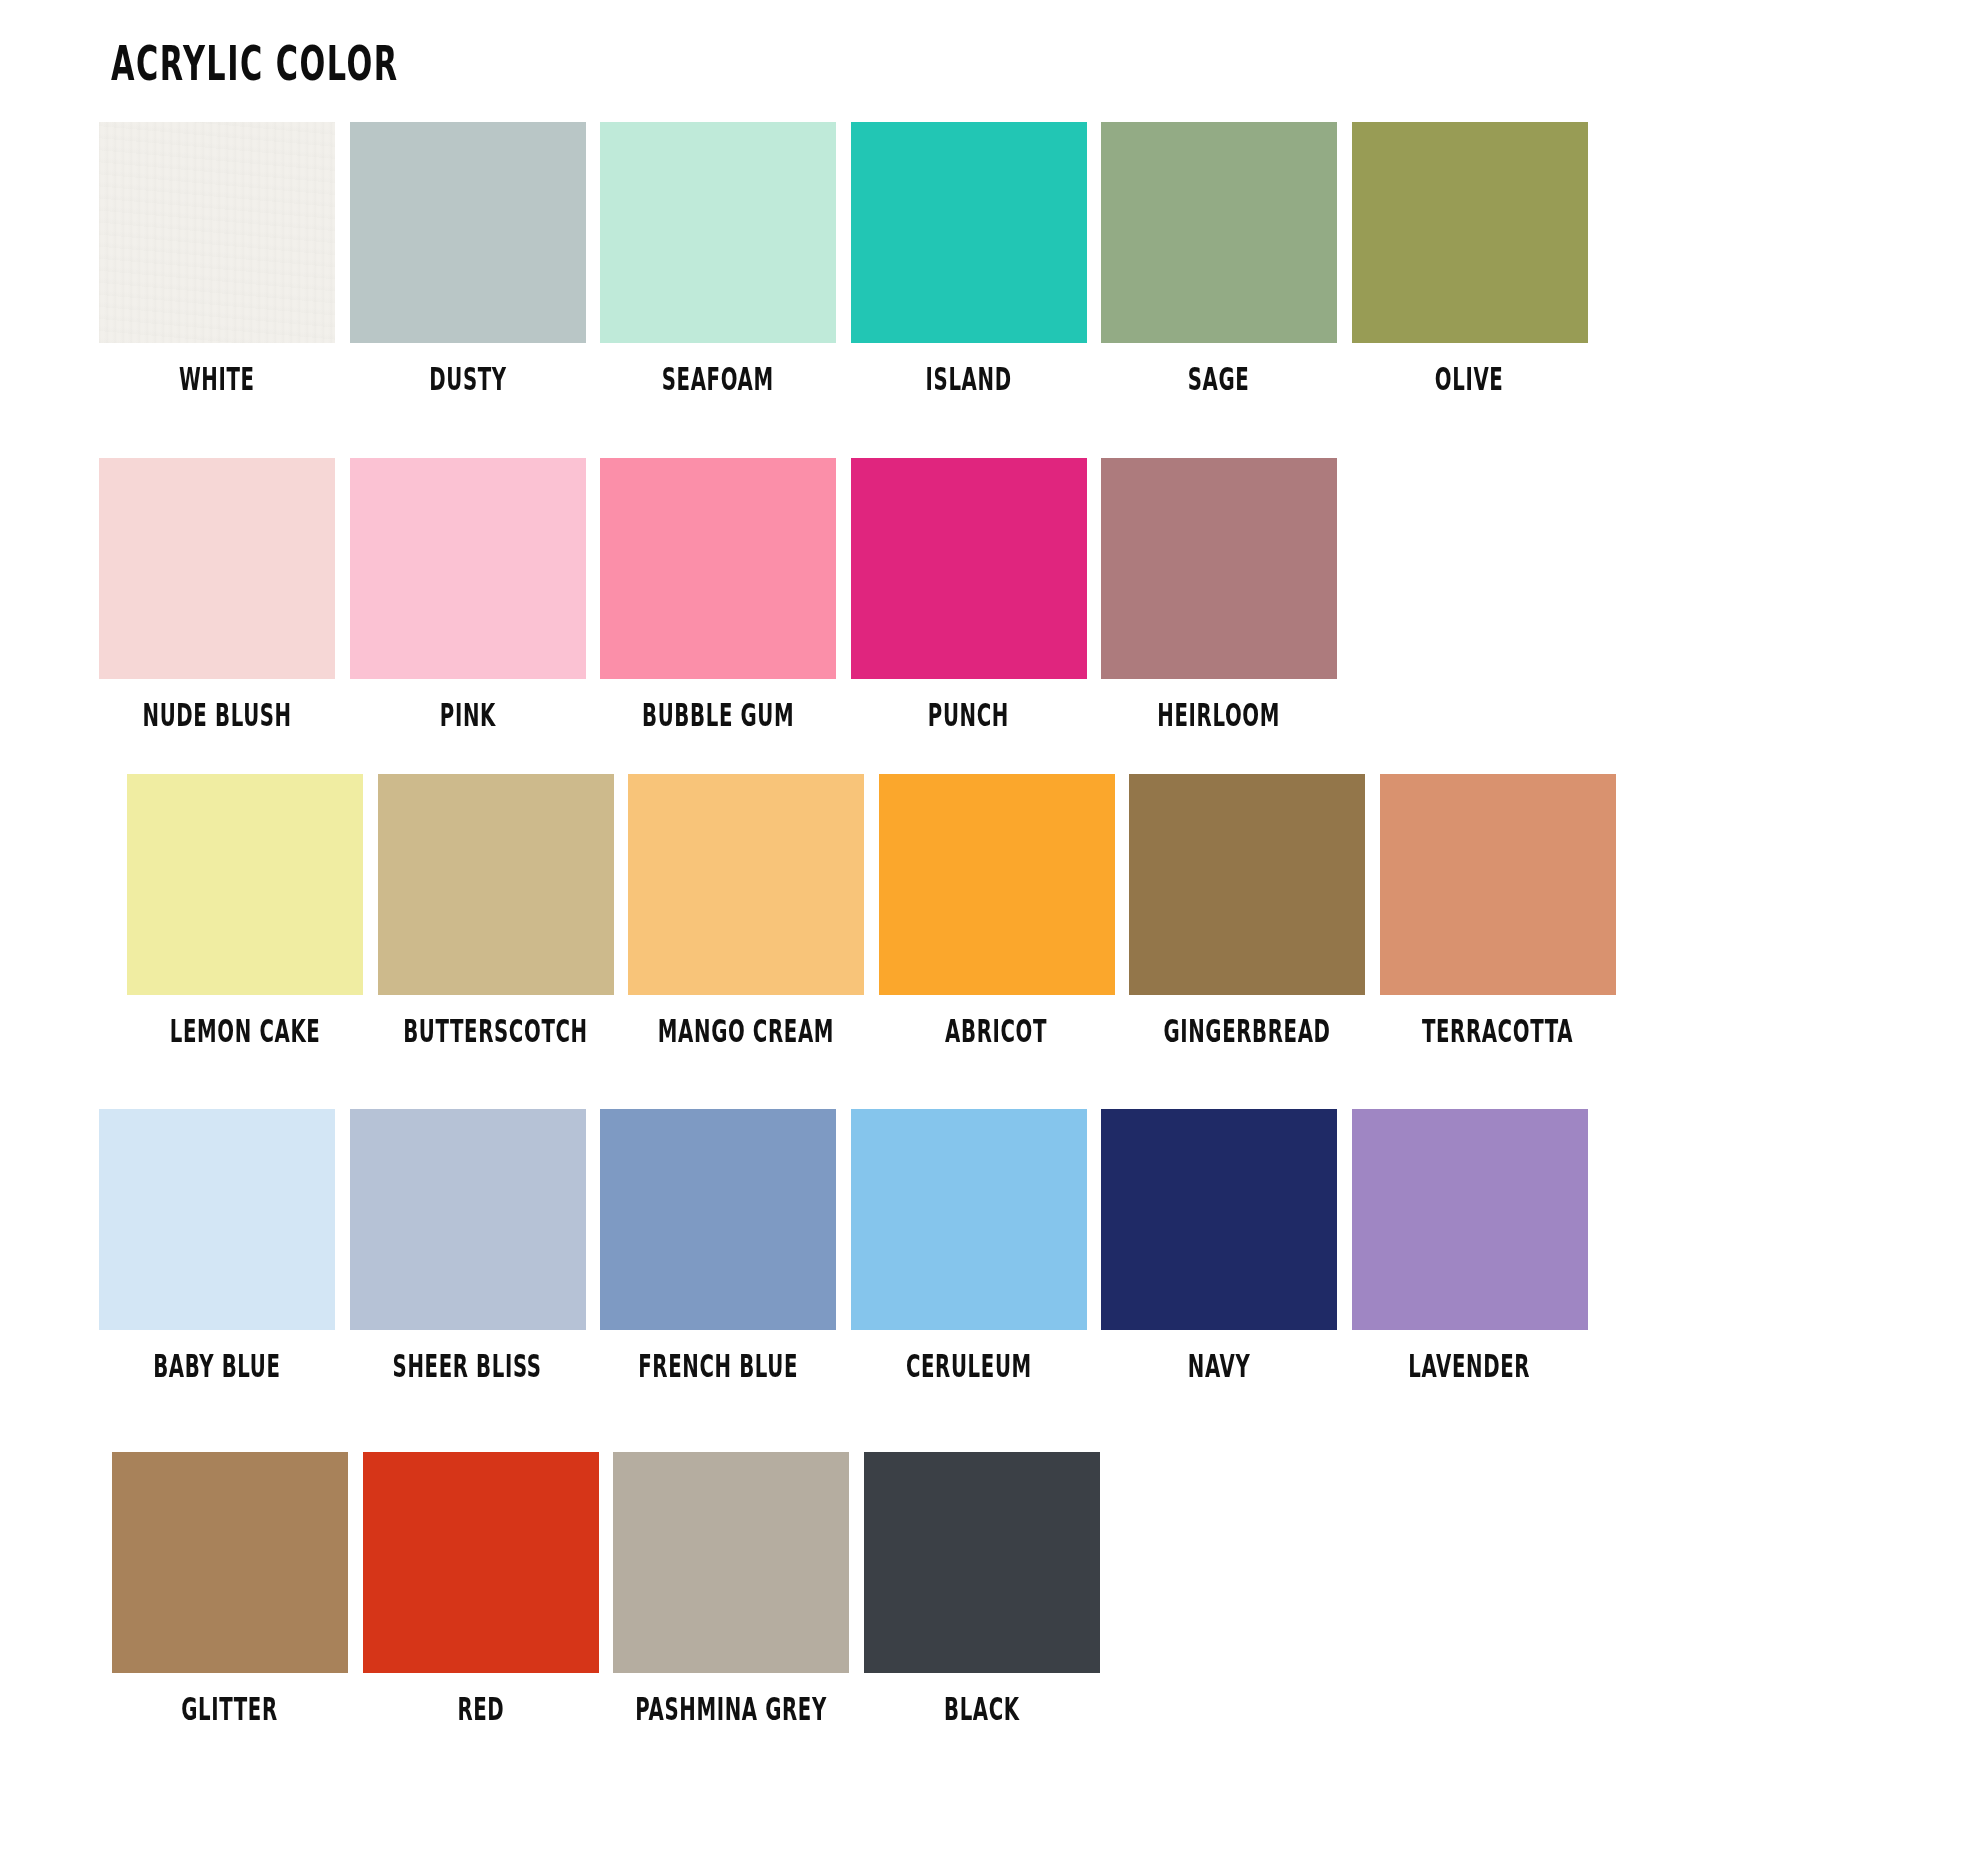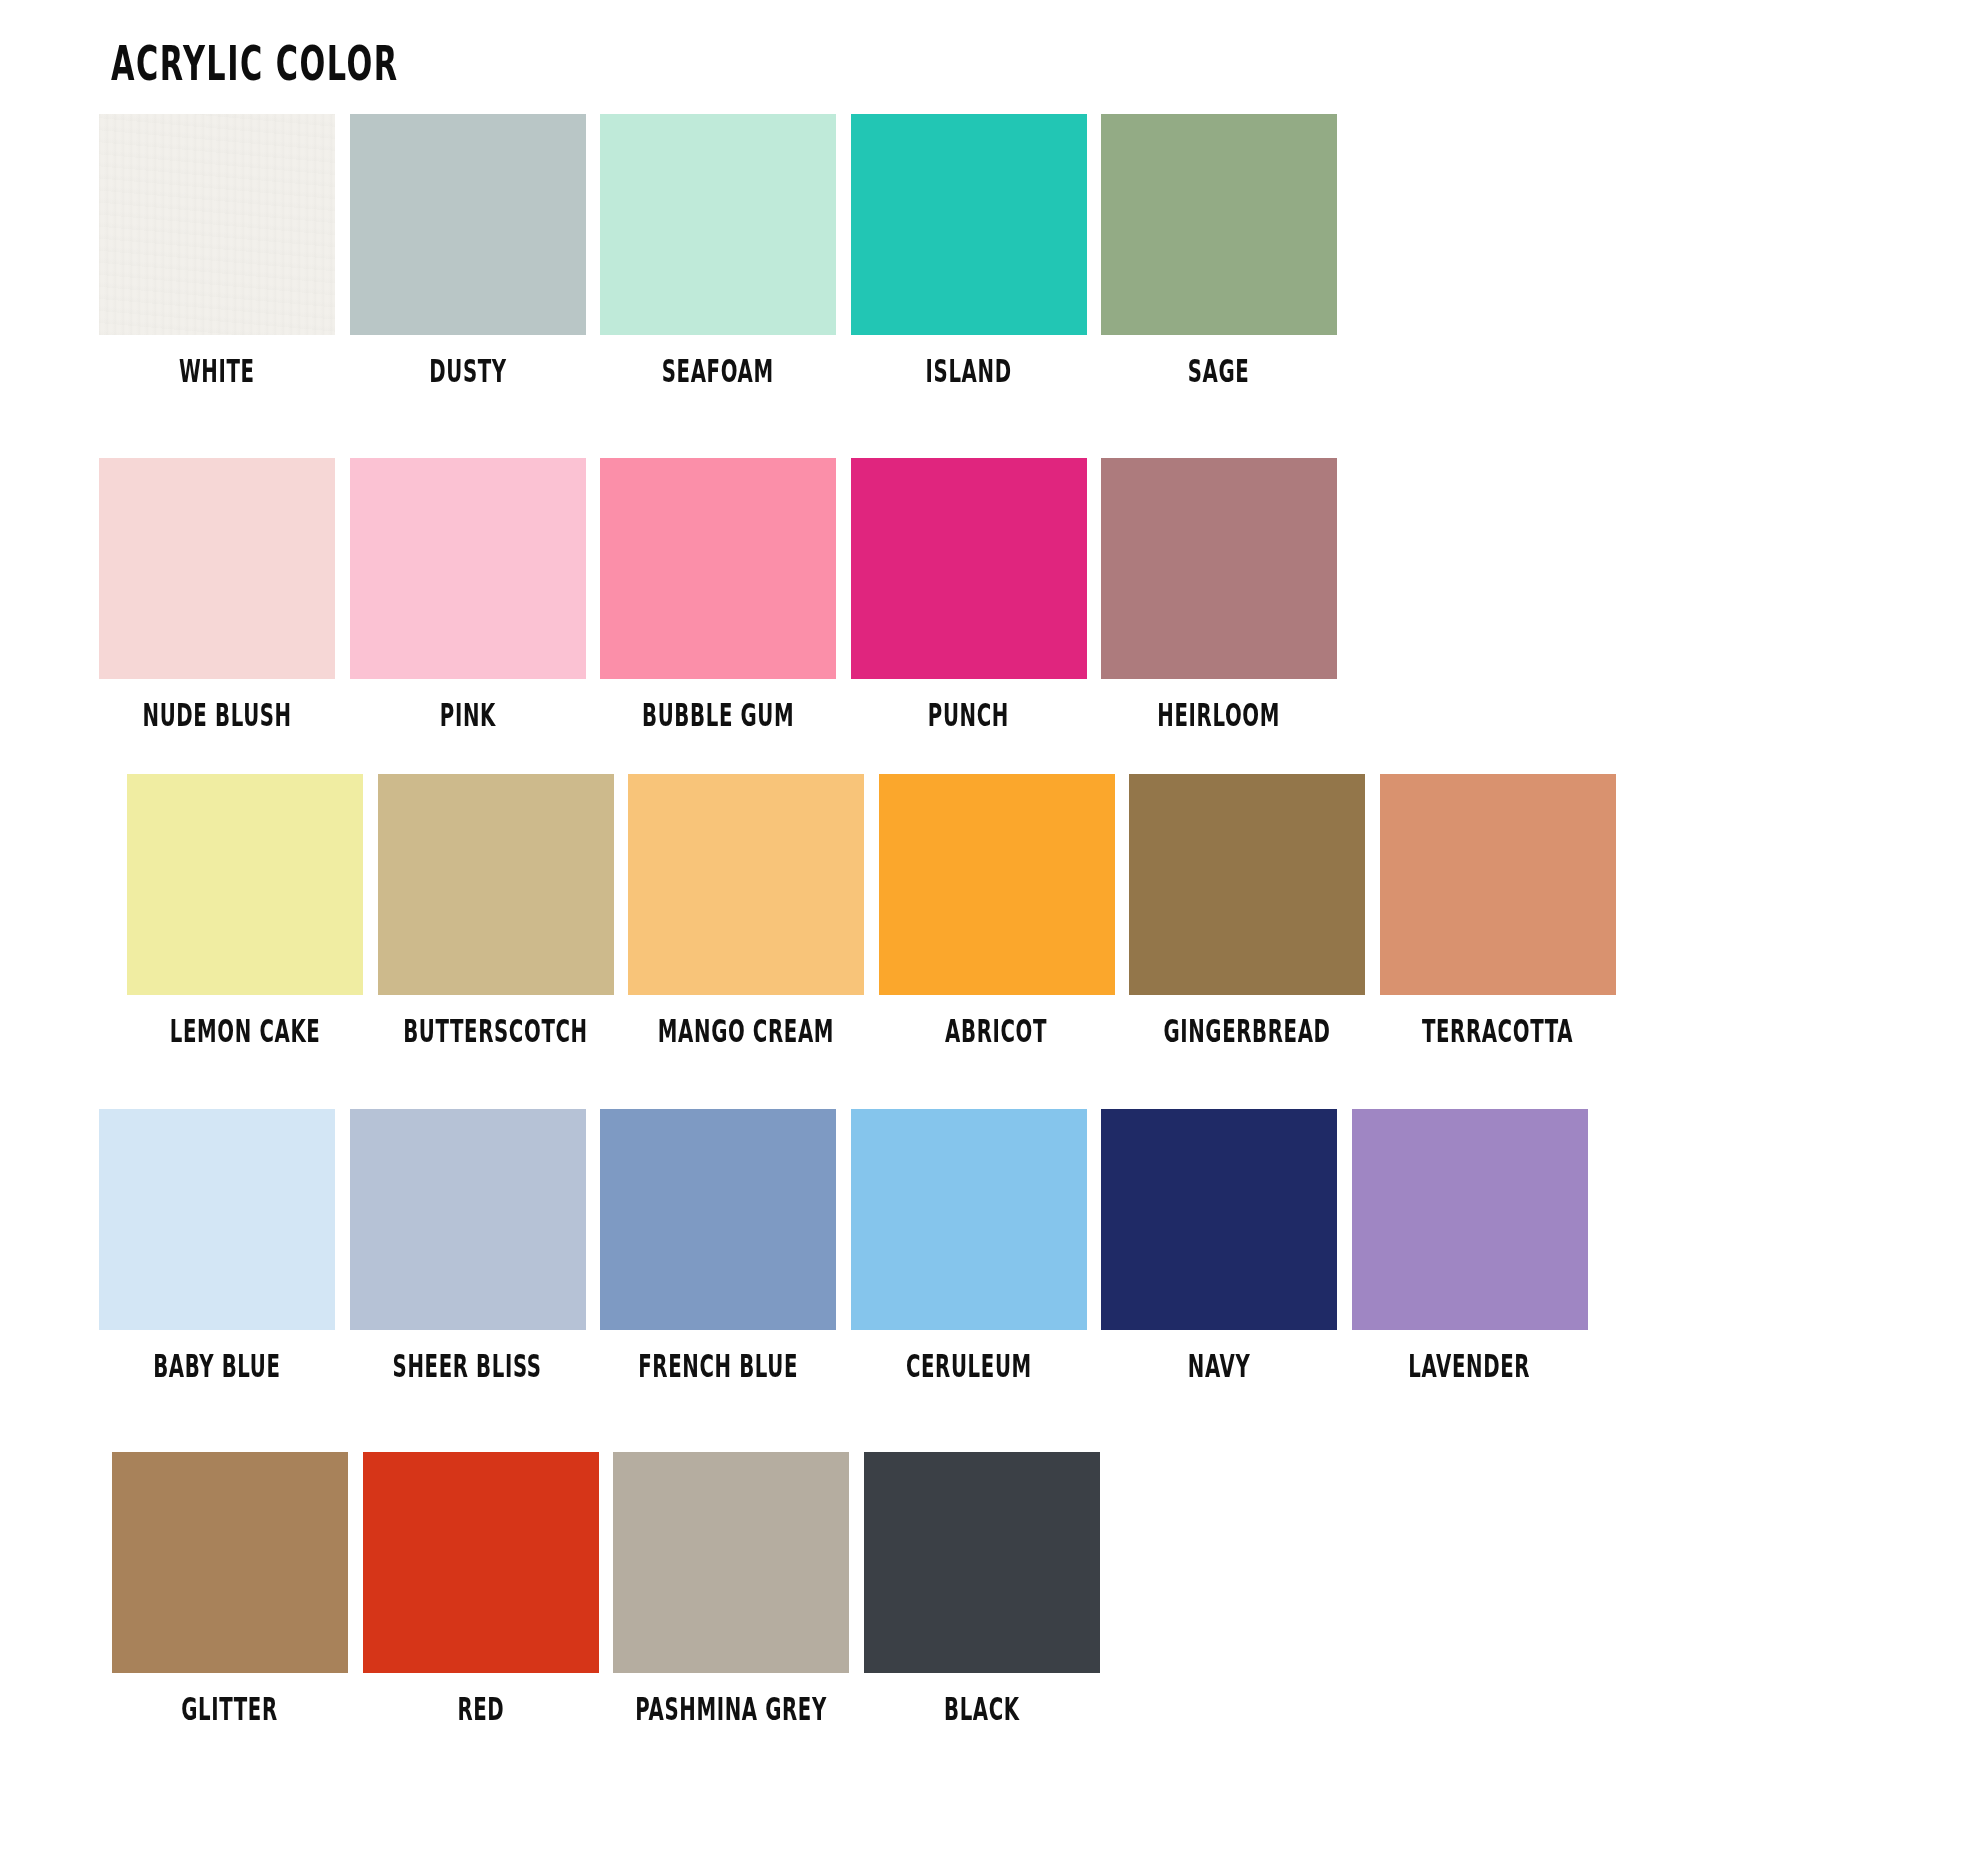--- a/index.html
+++ b/index.html
@@ -49,21 +49,21 @@
     width: 1975px;
   }
 
   .swatch-row {
     position: absolute;
     left: 99px;
     display: flex;
     flex-direction: row;
     align-items: flex-start;
   }
-  .swatch-row.r0 { top: 114px; }
+  .swatch-row.r0 { top: 122px; }
   .swatch-row.r1 { top: 458px; }
   .swatch-row.r2 { top: 774px; padding-left: 28px; }
   .swatch-row.r3 { top: 1109px; align-items: center; }
   .swatch-row.r4 { top: 1452px; padding-left: 13px; }
 
   .swatch-cell {
     width: 236px;
     margin-right: 14.5px;
     display: flex;
     flex-direction: column;
@@ -190,20 +190,24 @@
           <div class="swatch-label">SEAFOAM</div>
         </div>
         <div class="swatch-cell">
           <div class="swatch-chip" title="ISLAND" style="background-color: rgb(34, 198, 180);"></div>
           <div class="swatch-label">ISLAND</div>
         </div>
         <div class="swatch-cell">
           <div class="swatch-chip" title="SAGE" style="background-color: rgb(147, 171, 133);"></div>
           <div class="swatch-label">SAGE</div>
         </div>
+        <div class="swatch-cell">
+          <div class="swatch-chip" title="OLIVE" style="background-color: rgb(152, 156, 85);"></div>
+          <div class="swatch-label">OLIVE</div>
+        </div>
       </div>
       <div class="swatch-row r1">
         <div class="swatch-cell">
           <div class="swatch-chip" title="NUDE BLUSH" style="background-color: rgb(246, 215, 214);"></div>
           <div class="swatch-label">NUDE BLUSH</div>
         </div>
         <div class="swatch-cell">
           <div class="swatch-chip" title="PINK" style="background-color: rgb(251, 194, 211);"></div>
           <div class="swatch-label">PINK</div>
         </div>

